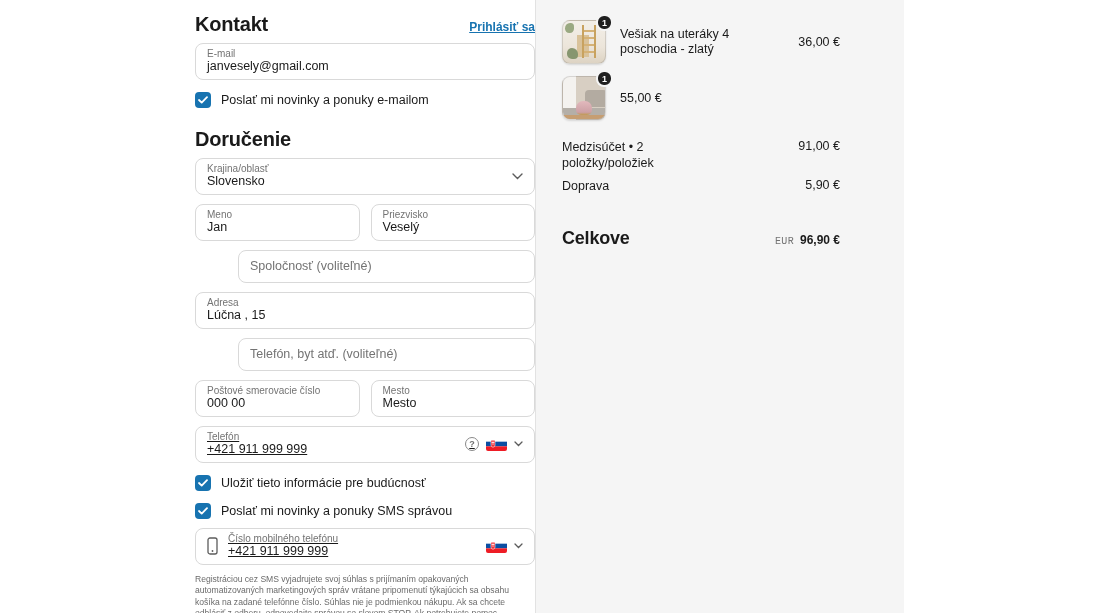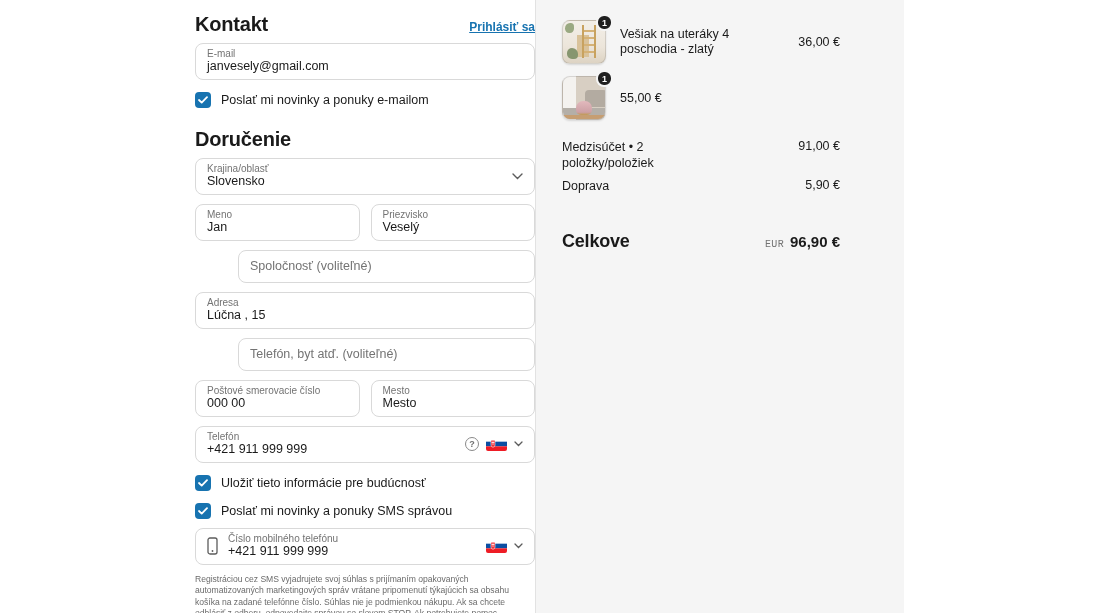--- a/index.html
+++ b/index.html
@@ -18,21 +18,21 @@
   .field { border:1px solid #d9d9d9; border-radius:8px; background:#fff; padding:4px 11px 5px;
            margin-top:9px; min-height:33px; }
   .field .flabel { font-size:10px; color:#737373; line-height:11px; }
   .field .fvalue { font-size:12.5px; color:#1a1a1a; line-height:15px; }
   .field.placeholder-only { display:flex; align-items:center;margin-left:43px; }
   .field .fplaceholder { font-size:12.5px; color:#737373; line-height:15px; }
   .field-row { display:flex; gap:11px; }
   .field-row .field { flex:1; }
 
   .field.select { display:flex; align-items:center; justify-content:space-between; cursor:pointer; }
-  .field.with-icons { display:flex; align-items:center; }
+  .field.with-icons { display:flex; align-items:center;text-decoration:underline; }
   .field .grow { flex:1; }
   .icon-group { display:flex; align-items:center; gap:7px; }
 
   .chevron svg { display:block; }
   .help-icon { width:14px; height:14px; border:1.2px solid #8a8a8a; border-radius:50%;
     color:#6f6f6f; font-size:9px; font-weight:bold; display:flex; align-items:center;
     justify-content:center; cursor:pointer; }
   .flag { width:21px; height:14px; border-radius:2px; overflow:hidden; display:block; }
   .phone-glyph { margin-right:10px; display:flex; align-items:center; }
 
@@ -81,21 +81,21 @@
     border-radius:7px 7px 5px 5px; }
 
   .totals { margin-top:19px; }
   .tot-row { display:flex; justify-content:space-between; align-items:flex-start; margin-top:7px; }
   .tot-label { font-size:12.5px; line-height:16px; max-width:132px; }
   .tot-value { font-size:12.5px; }
   .grand { margin-top:15px; align-items:baseline; }
   .grand-label { font-size:18px; font-weight:bold; letter-spacing:-0.2px; }
   .grand-right { display:flex; align-items:baseline; gap:6px; }
   .currency { font-size:10px; color:#737373; letter-spacing:0.3px;font-family:Liberation Mono, monospace; }
-  .grand-value { font-size:15px; font-weight:bold;margin-top:24px; }
+  .grand-value { font-size:12px; font-weight:bold;margin-top:24px; }
 </style>
 </head>
 <body>
 
 <div class="page">
 
   <div class="left">
     <div class="form-col">
 
       <div class="section-head">

